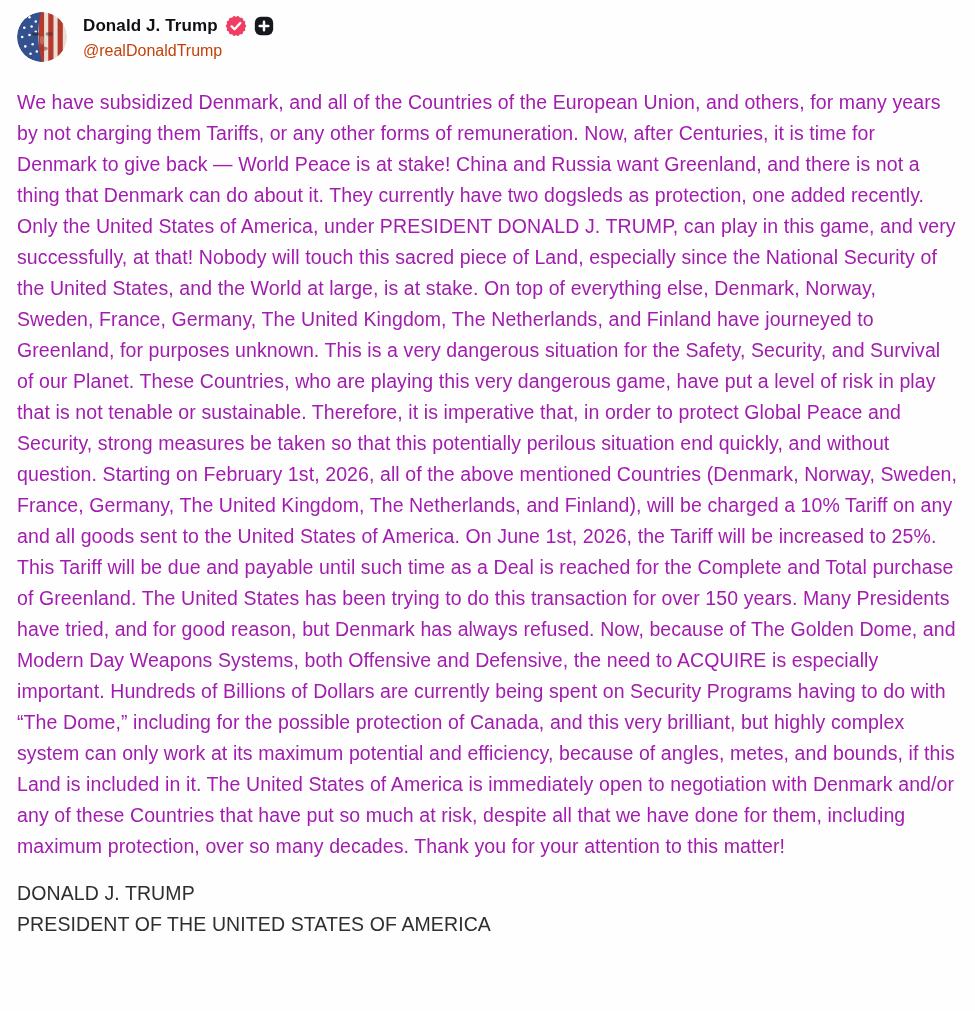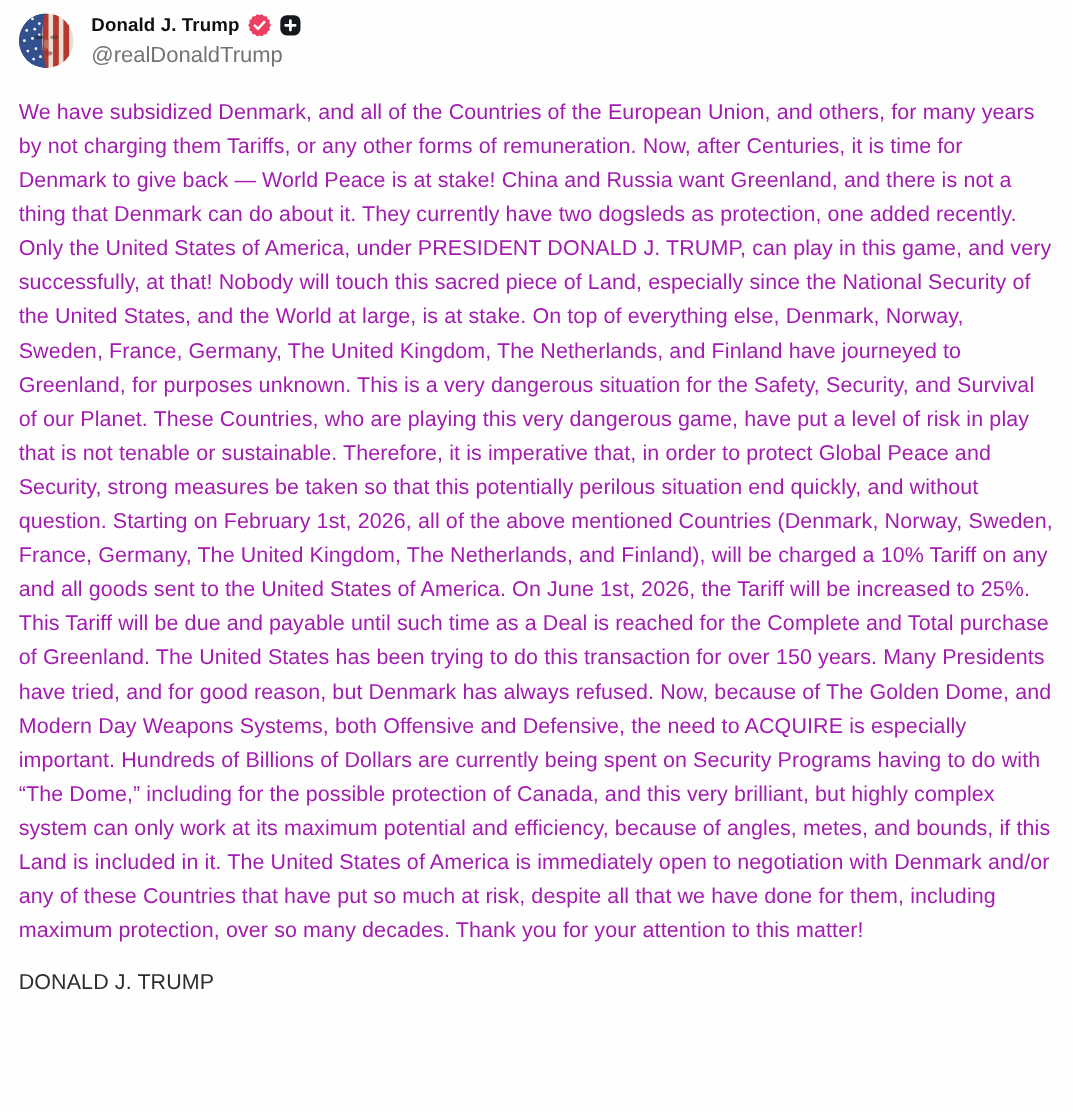--- a/index.html
+++ b/index.html
@@ -31,22 +31,22 @@
   .display-name {
     font-size: 17px;
     font-weight: 700;
     color: #0d0f12;
     letter-spacing: 0.1px;
     cursor: pointer;
   }
   .badge { display: inline-flex; align-items: center; justify-content: center; }
   .badge svg { display: block; }
   .handle {
-    font-size: 20px;
-    color: #737373;
+    font-size: 16px;
+    color: #c2410c;
     cursor: pointer;
   }
   .body-text {
     margin-top: 25px;
     font-size: 19.5px;
     line-height: 31px;
     color: #a21caf;
     letter-spacing: 0.1px;
   }
   .signature {
@@ -116,15 +116,16 @@
       </div>
       <span class="handle">@realDonaldTrump</span>
     </div>
 
   </div>
 
   <div class="body-text">We have subsidized Denmark, and all of the Countries of the European Union, and others, for many years by not charging them Tariffs, or any other forms of remuneration. Now, after Centuries, it is time for Denmark to give back — World Peace is at stake! China and Russia want Greenland, and there is not a thing that Denmark can do about it. They currently have two dogsleds as protection, one added recently. Only the United States of America, under PRESIDENT DONALD J. TRUMP, can play in this game, and very successfully, at that! Nobody will touch this sacred piece of Land, especially since the National Security of the United States, and the World at large, is at stake. On top of everything else, Denmark, Norway, Sweden, France, Germany, The United Kingdom, The Netherlands, and Finland have journeyed to Greenland, for purposes unknown. This is a very dangerous situation for the Safety, Security, and Survival of our Planet. These Countries, who are playing this very dangerous game, have put a level of risk in play that is not tenable or sustainable. Therefore, it is imperative that, in order to protect Global Peace and Security, strong measures be taken so that this potentially perilous situation end quickly, and without question. Starting on February 1st, 2026, all of the above mentioned Countries (Denmark, Norway, Sweden, France, Germany, The United Kingdom, The Netherlands, and Finland), will be charged a 10% Tariff on any and all goods sent to the United States of America. On June 1st, 2026, the Tariff will be increased to 25%. This Tariff will be due and payable until such time as a Deal is reached for the Complete and Total purchase of Greenland. The United States has been trying to do this transaction for over 150 years. Many Presidents have tried, and for good reason, but Denmark has always refused. Now, because of The Golden Dome, and Modern Day Weapons Systems, both Offensive and Defensive, the need to ACQUIRE is especially important. Hundreds of Billions of Dollars are currently being spent on Security Programs having to do with “The Dome,” including for the possible protection of Canada, and this very brilliant, but highly complex system can only work at its maximum potential and efficiency, because of angles, metes, and bounds, if this Land is included in it. The United States of America is immediately open to negotiation with Denmark and/or any of these Countries that have put so much at risk, despite all that we have done for them, including maximum protection, over so many decades. Thank you for your attention to this matter!</div>
 
   <div class="signature">
     <div>DONALD J. TRUMP</div>
+    <div>PRESIDENT OF THE UNITED STATES OF AMERICA</div>
   </div>
 
 </div>
 
 </body></html>

